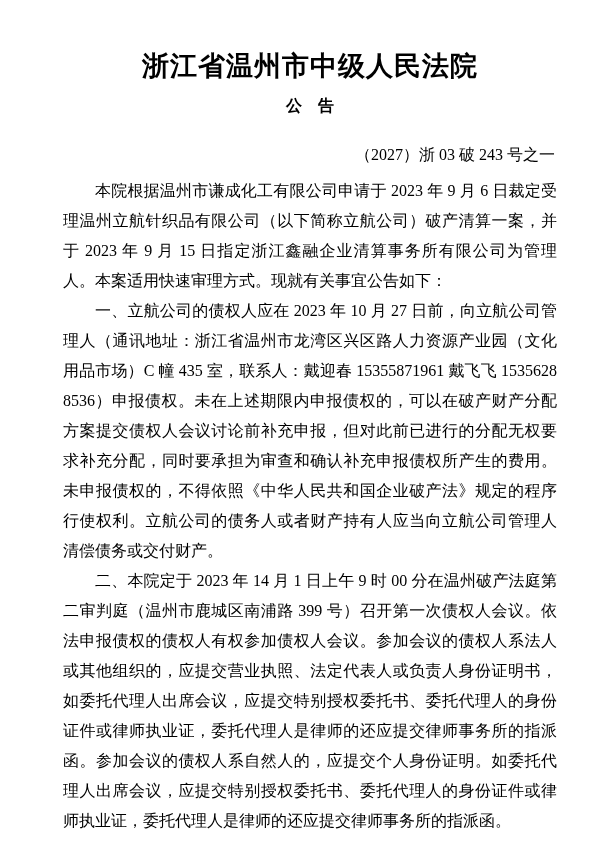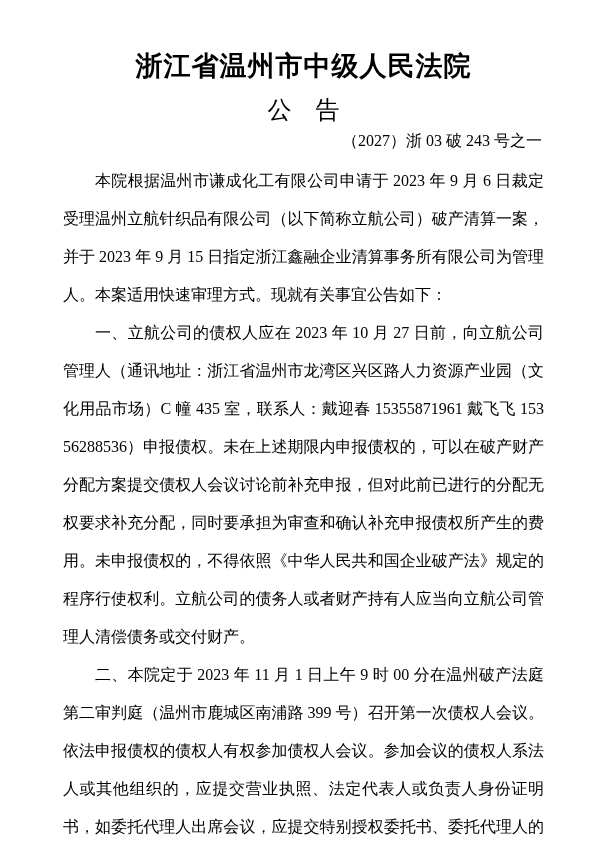--- a/index.html
+++ b/index.html
@@ -10,61 +10,61 @@
     width: 609px;
     height: 853px;
     font-family: "Liberation Serif", "DejaVu Serif", serif;
     color: #000000;
     overflow: hidden;
   }
   .page {
     width: 609px;
     height: 853px;
     background: #ffffff;
-    padding: 50px 65px 40px 63px;
+    padding: 50px 52px 40px 63px;
   }
   .court-name {
     text-align: center;
     font-size: 27px;
     font-weight: bold;
     letter-spacing: 1px;
     line-height: 1.2;
     margin-bottom: 14px;
     white-space: nowrap;
   }
   .notice-title {
     text-align: center;
-    font-size: 24px;
-    font-weight: normal;
+    font-size: 16px;
+    font-weight: bold;
     line-height: 1.2;
-    margin-bottom: 5px;
+    margin-bottom: 28px;
   }
   .case-number {
     text-align: right;
     font-size: 16px;
     line-height: 22px;
     margin-bottom: 10px;
     padding-right: 2px;
   }
   .body-text p {
     font-size: 16px;
-    line-height: 38px;
+    line-height: 30px;
     text-align: justify;
     text-indent: 2em;
     word-break: break-all;
   }
 </style>
 </head>
 <body>
 
 <div class="page">
   <h1 class="court-name">浙江省温州市中级人民法院</h1>
 
   <h2 class="notice-title">公　告</h2>
 
   <div class="case-number">（2027）浙 03 破 243 号之一</div>
 
   <div class="body-text">
     <p>本院根据温州市谦成化工有限公司申请于 2023 年 9 月 6 日裁定受理温州立航针织品有限公司（以下简称立航公司）破产清算一案，并于 2023 年 9 月 15 日指定浙江鑫融企业清算事务所有限公司为管理人。本案适用快速审理方式。现就有关事宜公告如下：</p>
     <p>一、立航公司的债权人应在 2023 年 10 月 27 日前，向立航公司管理人（通讯地址：浙江省温州市龙湾区兴区路人力资源产业园（文化用品市场）C 幢 435 室，联系人：戴迎春 15355871961 戴飞飞 15356288536）申报债权。未在上述期限内申报债权的，可以在破产财产分配方案提交债权人会议讨论前补充申报，但对此前已进行的分配无权要求补充分配，同时要承担为审查和确认补充申报债权所产生的费用。未申报债权的，不得依照《中华人民共和国企业破产法》规定的程序行使权利。立航公司的债务人或者财产持有人应当向立航公司管理人清偿债务或交付财产。</p>
-    <p>二、本院定于 2023 年 11 月 1 日上午 9 时 00 分在温州破产法庭第二审判庭（温州市鹿城区南浦路 399 号）召开第一次债权人会议。依法申报债权的债权人有权参加债权人会议。参加会议的债权人系法人或其他组织的，应提交营业执照、法定代表人或负责人身份证明书，如委托代理人出席会议，应提交特别授权委托书、委托代理人的身份证件或律师执业证，委托代理人是律师的还应提交律师事务所的指派函。参加会议的债权人系自然人的，应提交个人身份证明。如委托代理人出席会议，应提交特别授权委托书、委托代理人的身份证件或律师执业证，委托代理人是律师的还应提交律师事务所的指派函。</p>
+    <p>二、本院定于 2023 年 14 月 1 日上午 9 时 00 分在温州破产法庭第二审判庭（温州市鹿城区南浦路 399 号）召开第一次债权人会议。依法申报债权的债权人有权参加债权人会议。参加会议的债权人系法人或其他组织的，应提交营业执照、法定代表人或负责人身份证明书，如委托代理人出席会议，应提交特别授权委托书、委托代理人的身份证件或律师执业证，委托代理人是律师的还应提交律师事务所的指派函。参加会议的债权人系自然人的，应提交个人身份证明。如委托代理人出席会议，应提交特别授权委托书、委托代理人的身份证件或律师执业证，委托代理人是律师的还应提交律师事务所的指派函。</p>
   </div>
 </div>
 
 </body></html>

